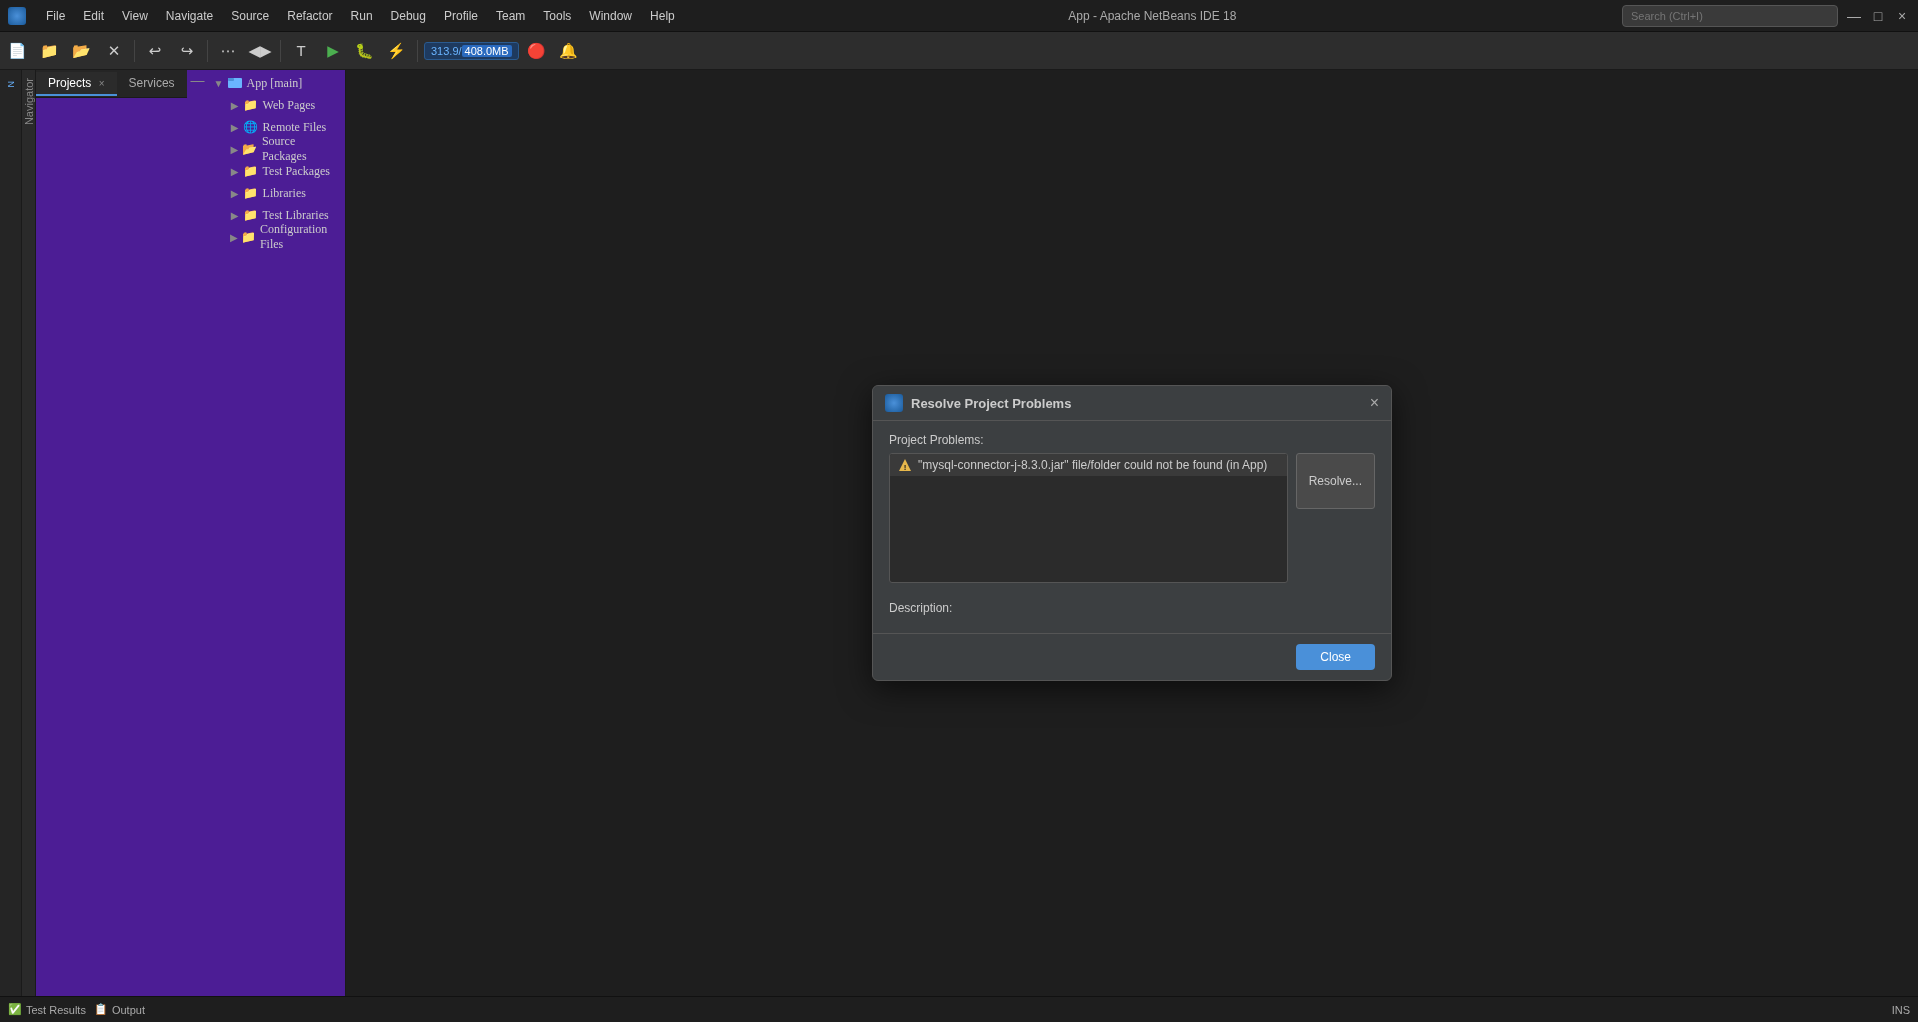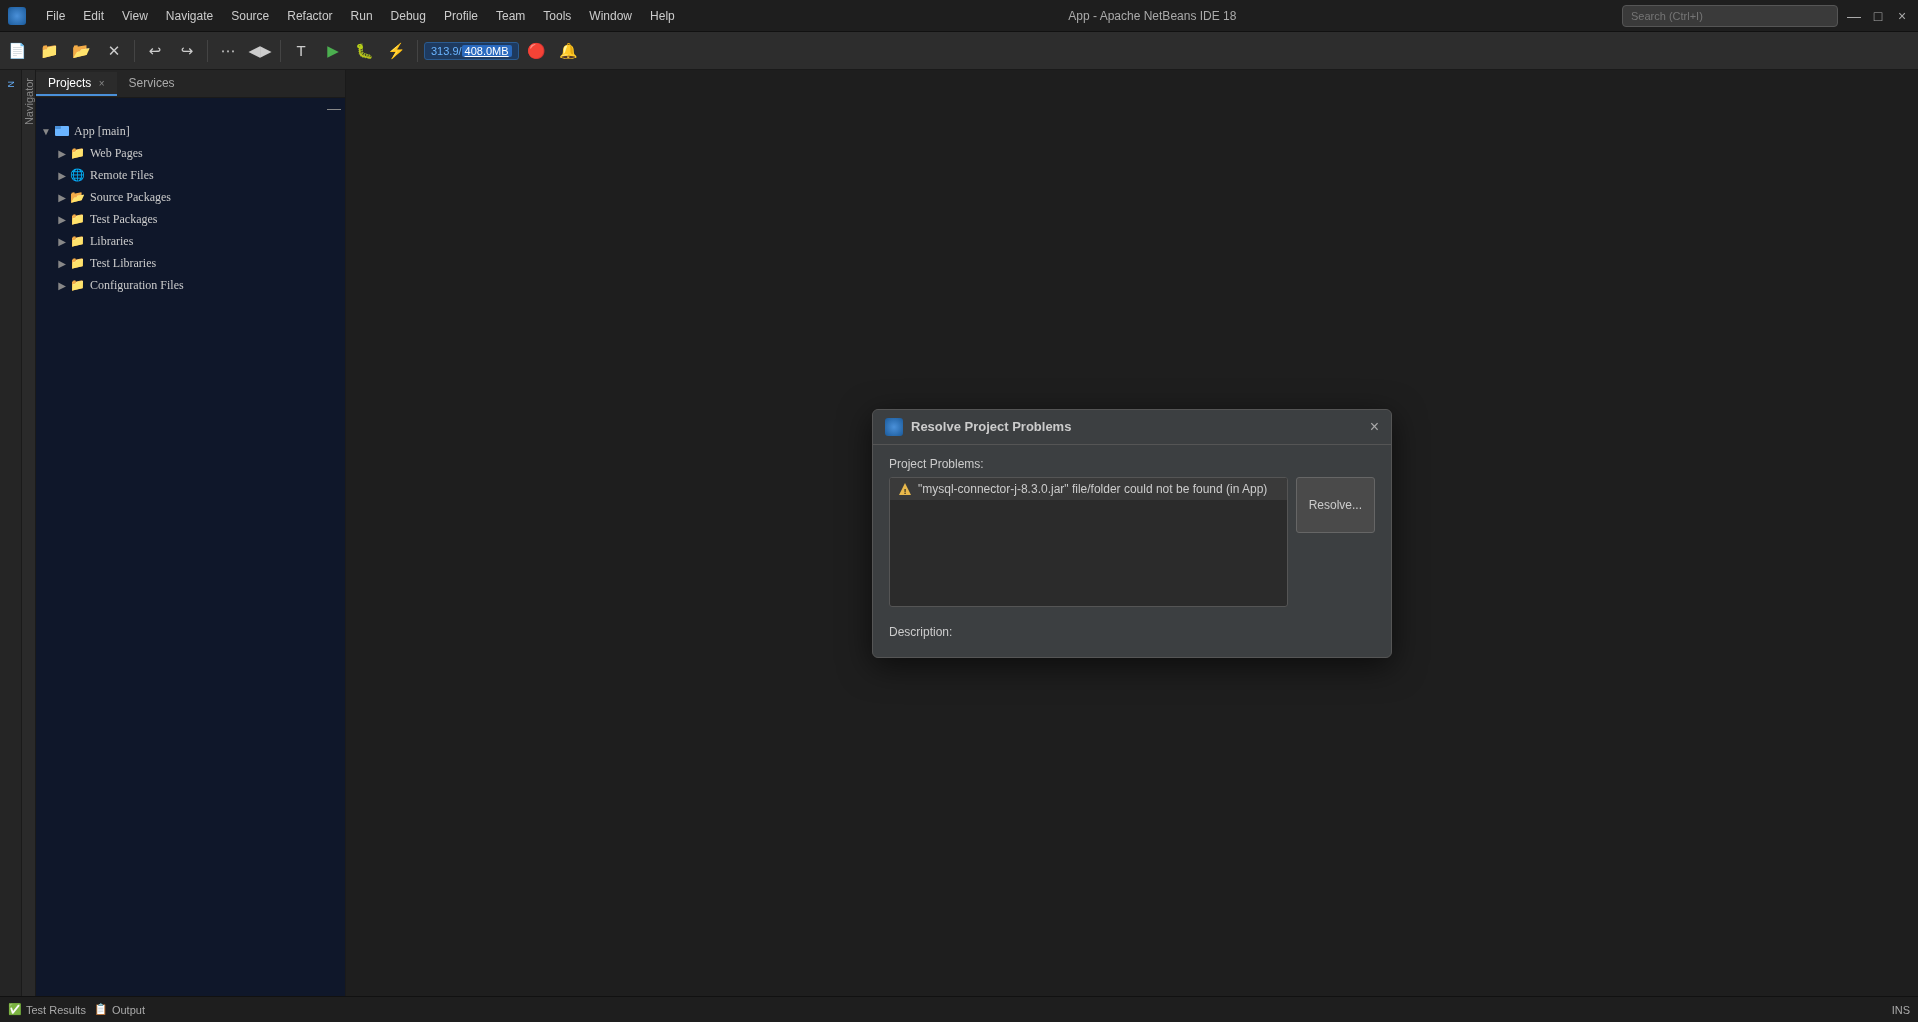--- a/index.html
+++ b/index.html
@@ -110,21 +110,20 @@
       padding: 2px 6px;
       font-size: 11px;
       color: #6ab4ff;
       cursor: pointer;
     }
     .toolbar-memory span.highlight {
       background: #2a6abf;
       color: #ffffff;
       padding: 0 3px;
       border-radius: 2px;
-      text-decoration: underline;
     }
 
     
     #main {
       display: flex;
       height: calc(1022px - 32px - 38px - 26px);
     }
 
     
     #sidebar-icons {
@@ -163,24 +162,24 @@
       transform: rotate(180deg);
       font-size: 11px;
       color: #888;
       padding: 8px 2px;
       cursor: pointer;
     }
 
     
     #project-panel {
       width: 310px;
-      background: #0f172a;
+      background: #4c1d95;
       border-right: 1px solid #1a1a1a;
       display: flex;
-      flex-direction: column;
+      flex-direction: row;
     }
     #panel-tabs {
       display: flex;
       align-items: center;
       background: #252525;
       border-bottom: 1px solid #1a1a1a;
       height: 28px;
     }
     .panel-tab {
       padding: 4px 12px;
@@ -583,20 +582,23 @@
                 </div>
                 <span class="problem-text">"mysql-connector-j-8.3.0.jar" file/folder could not be found (in App)</span>
               </div>
             </div>
             <button id="resolve-btn">Resolve...</button>
           </div>
 
           <div id="description-label">Description:</div>
         </div>
 
+        <div id="dialog-footer">
+          <button id="close-btn">Close</button>
+        </div>
       </div>
     </div>
   </div>
 </div>
 
 <div id="status-bar">
   <div id="status-left">
     <div class="status-item">
       <div class="status-icon">✅</div>
       <span>Test Results</span>

